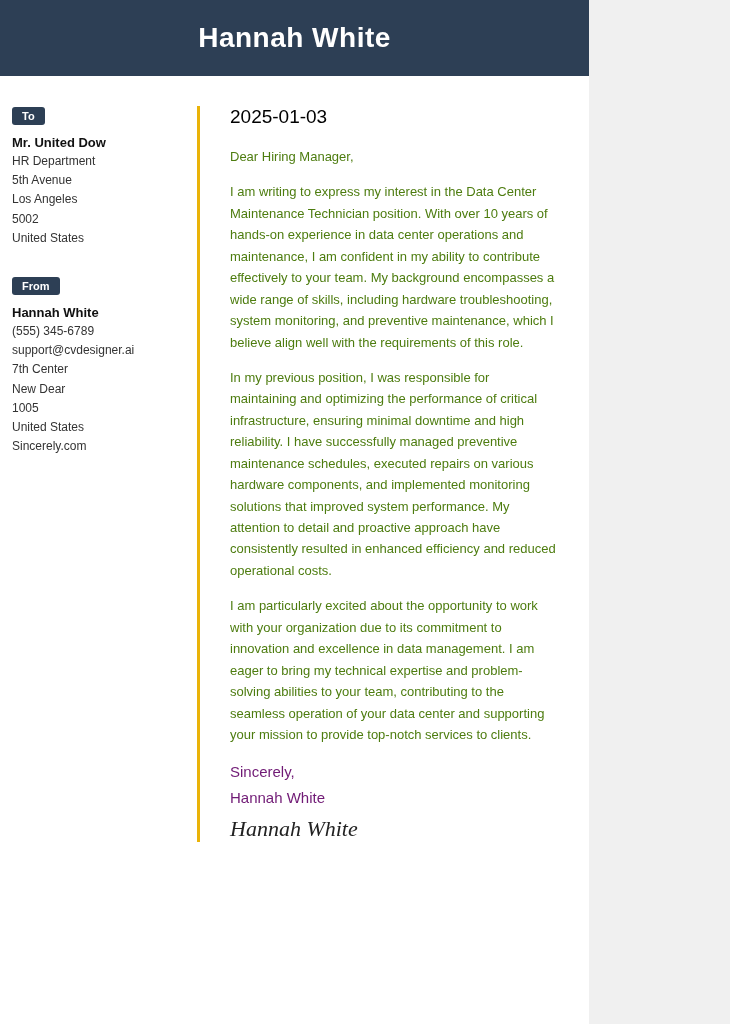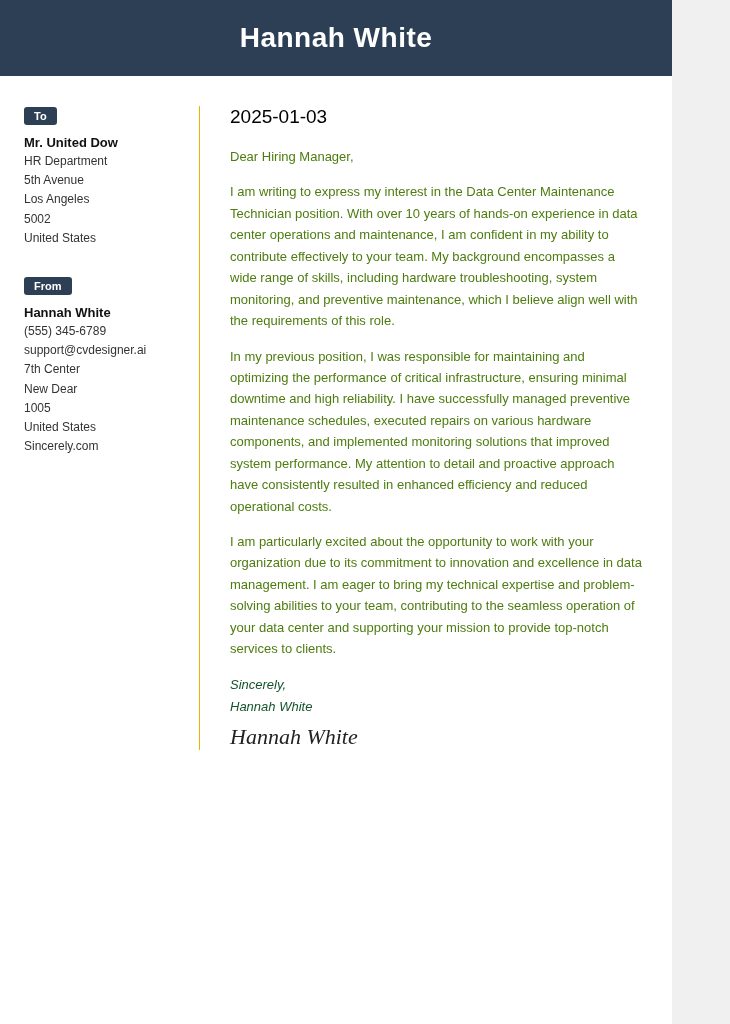--- a/index.html
+++ b/index.html
@@ -9,21 +9,21 @@
     }
 
     body {
       width: 730px;
       min-height: 1024px;
       font-family: Arial, sans-serif;
       background: #f0f0f0;
     }
 
     .page {
-      width: 672px;
+      width: 589px;
       min-height: 1024px;
       background: #ffffff;
     }
 
     .header {
       background: #2d3f55;
       padding: 22px 20px;
       text-align: center;
     }
 
@@ -36,22 +36,22 @@
 
     .content-area {
       display: flex;
       flex-direction: row;
       padding: 30px 0 30px 0;
     }
 
     .sidebar {
       width: 200px;
       min-width: 200px;
-      padding: 0 20px 0 24px;
-      border-right: 1px solid #eab308;
+      padding: 0 20px 0 12px;
+      border-right: 3px solid #eab308;
     }
 
     .badge {
       display: inline-block;
       background: #2d3f55;
       color: #ffffff;
       font-size: 11px;
       font-weight: bold;
       padding: 3px 10px;
       border-radius: 3px;
@@ -102,25 +102,24 @@
       font-size: 13px;
       color: #4d7c0f;
       line-height: 1.65;
     }
 
     .letter-body p {
       margin-bottom: 14px;
     }
 
     .signature-text {
-      font-size: 13px;
-      color: #14532d;
+      font-size: 15px;
+      color: #701a75;
       line-height: 1.7;
       margin-bottom: 6px;
-      font-style: italic;
     }
 
     .signature-cursive {
       font-family: 'Brush Script MT', cursive, Georgia, serif;
       font-size: 22px;
       color: #222222;
       font-style: italic;
       margin-top: 4px;
     }
   </style>

